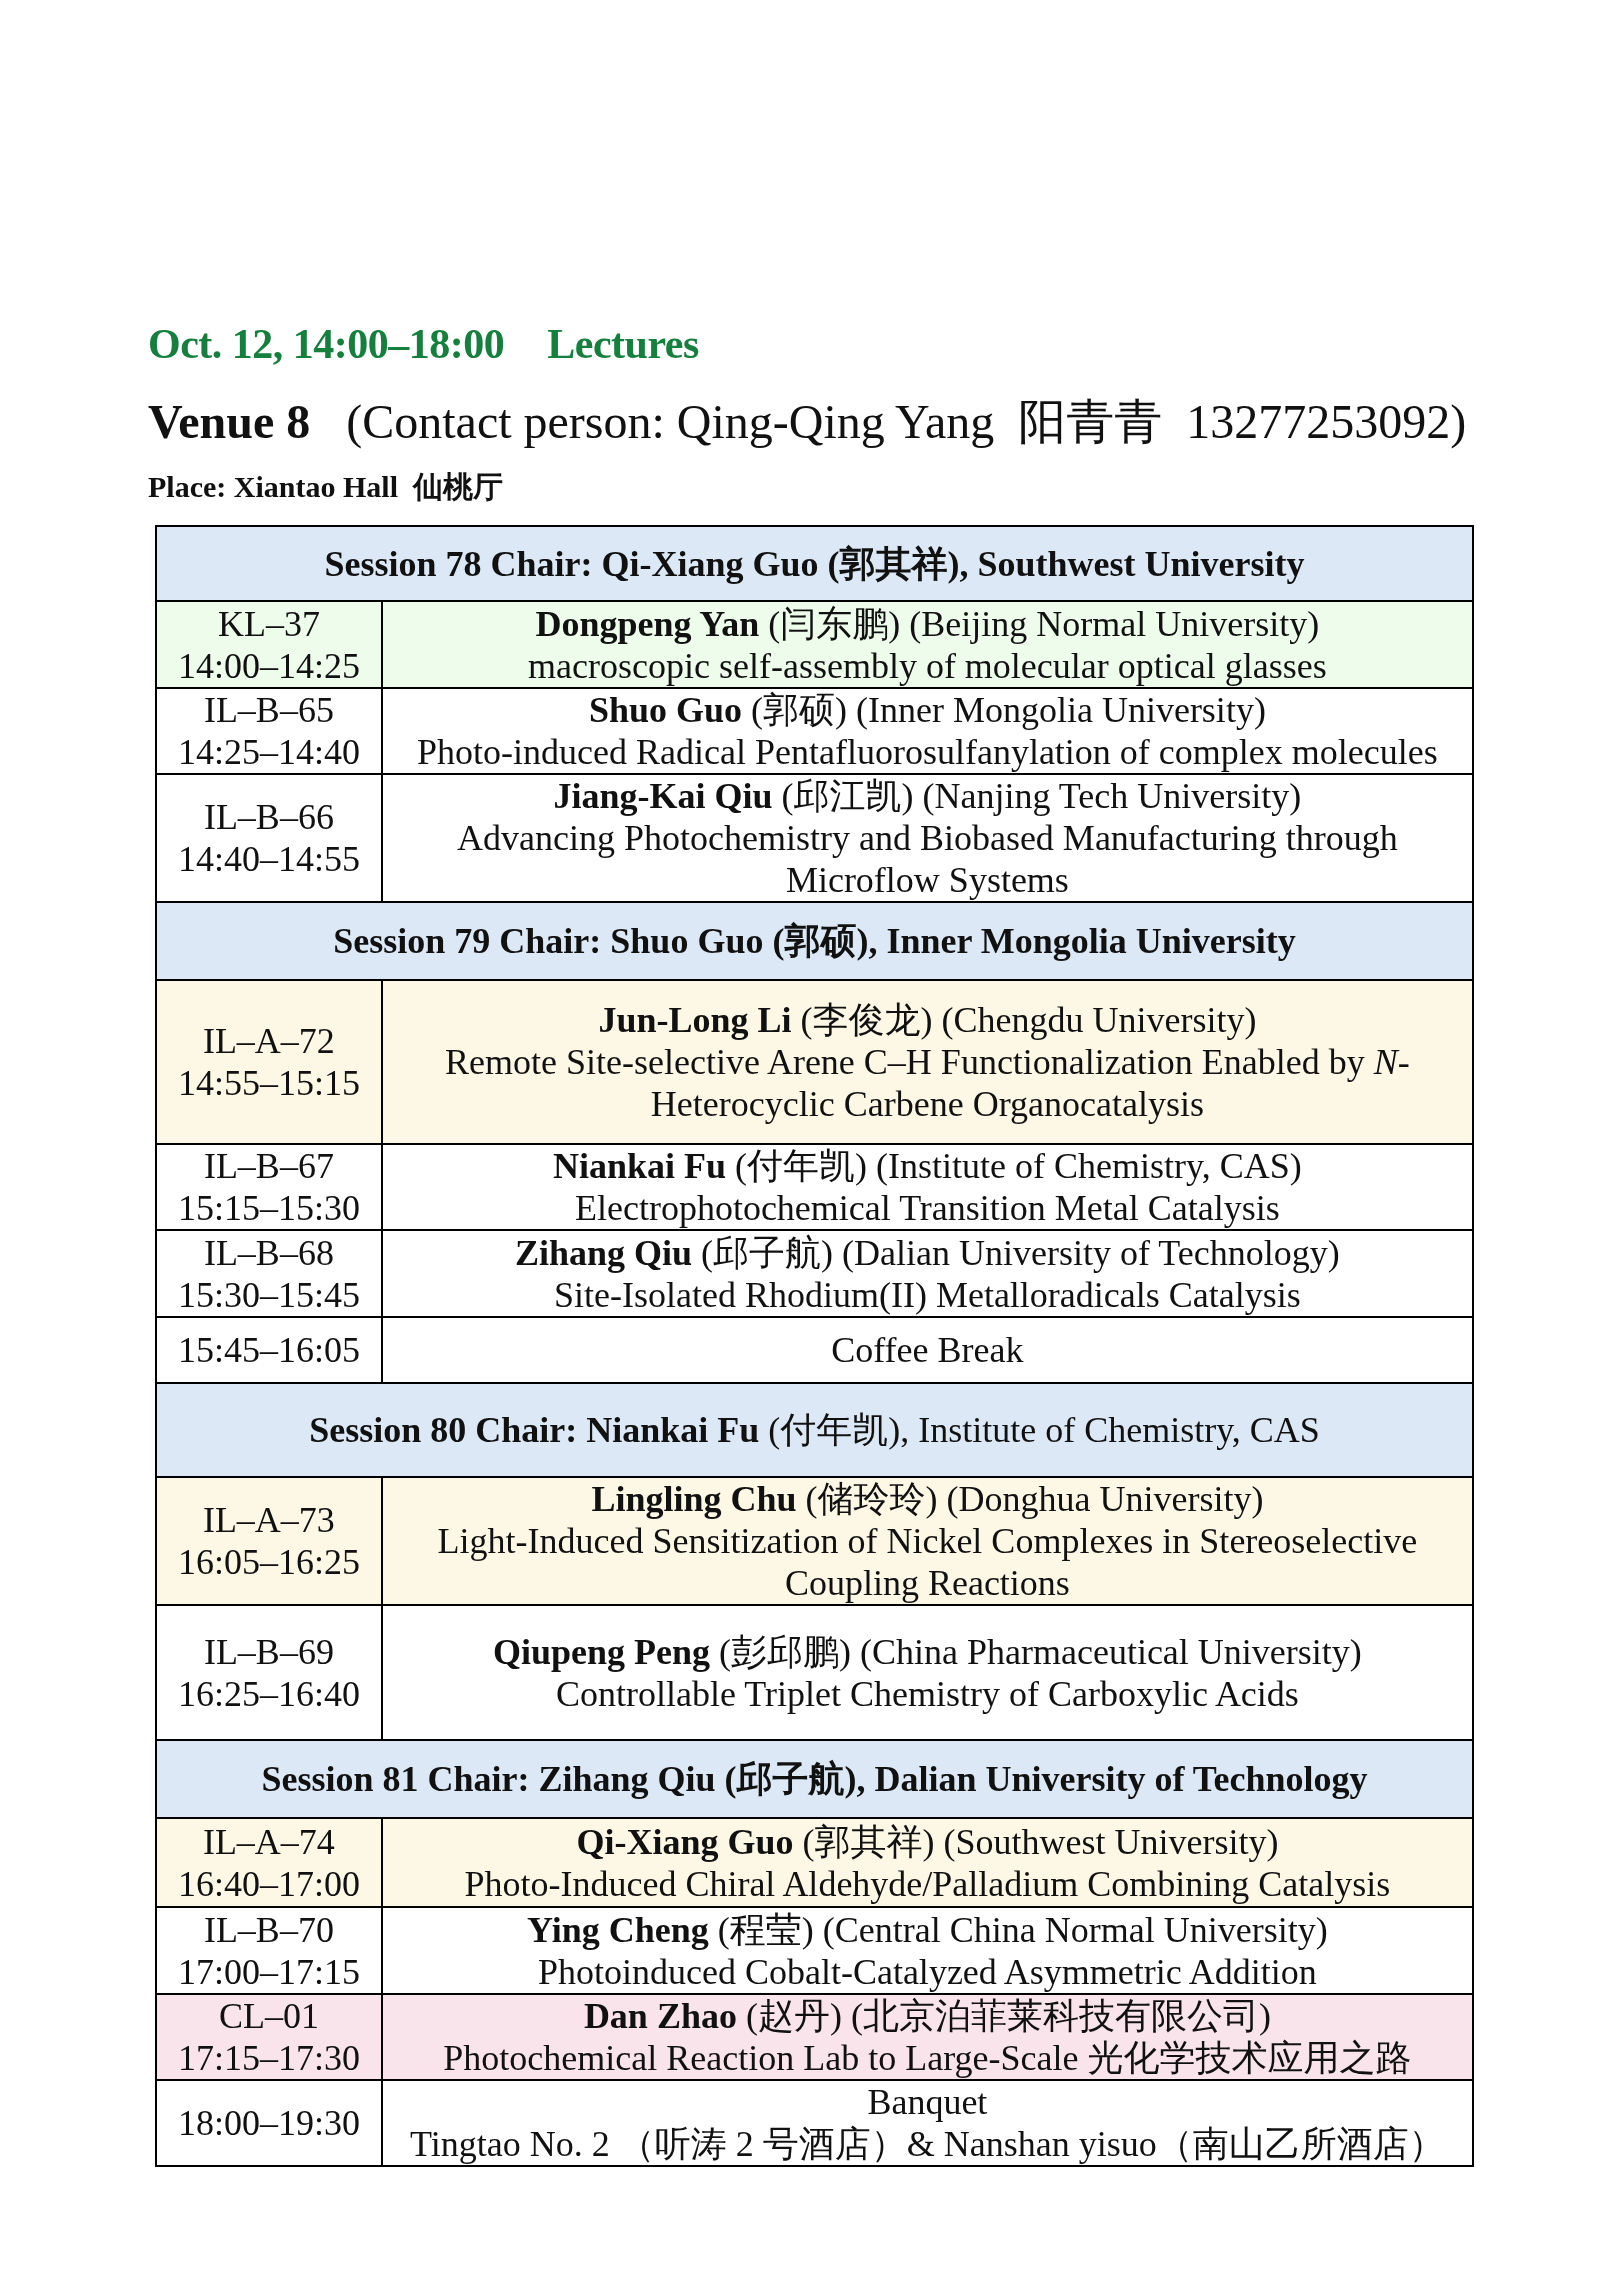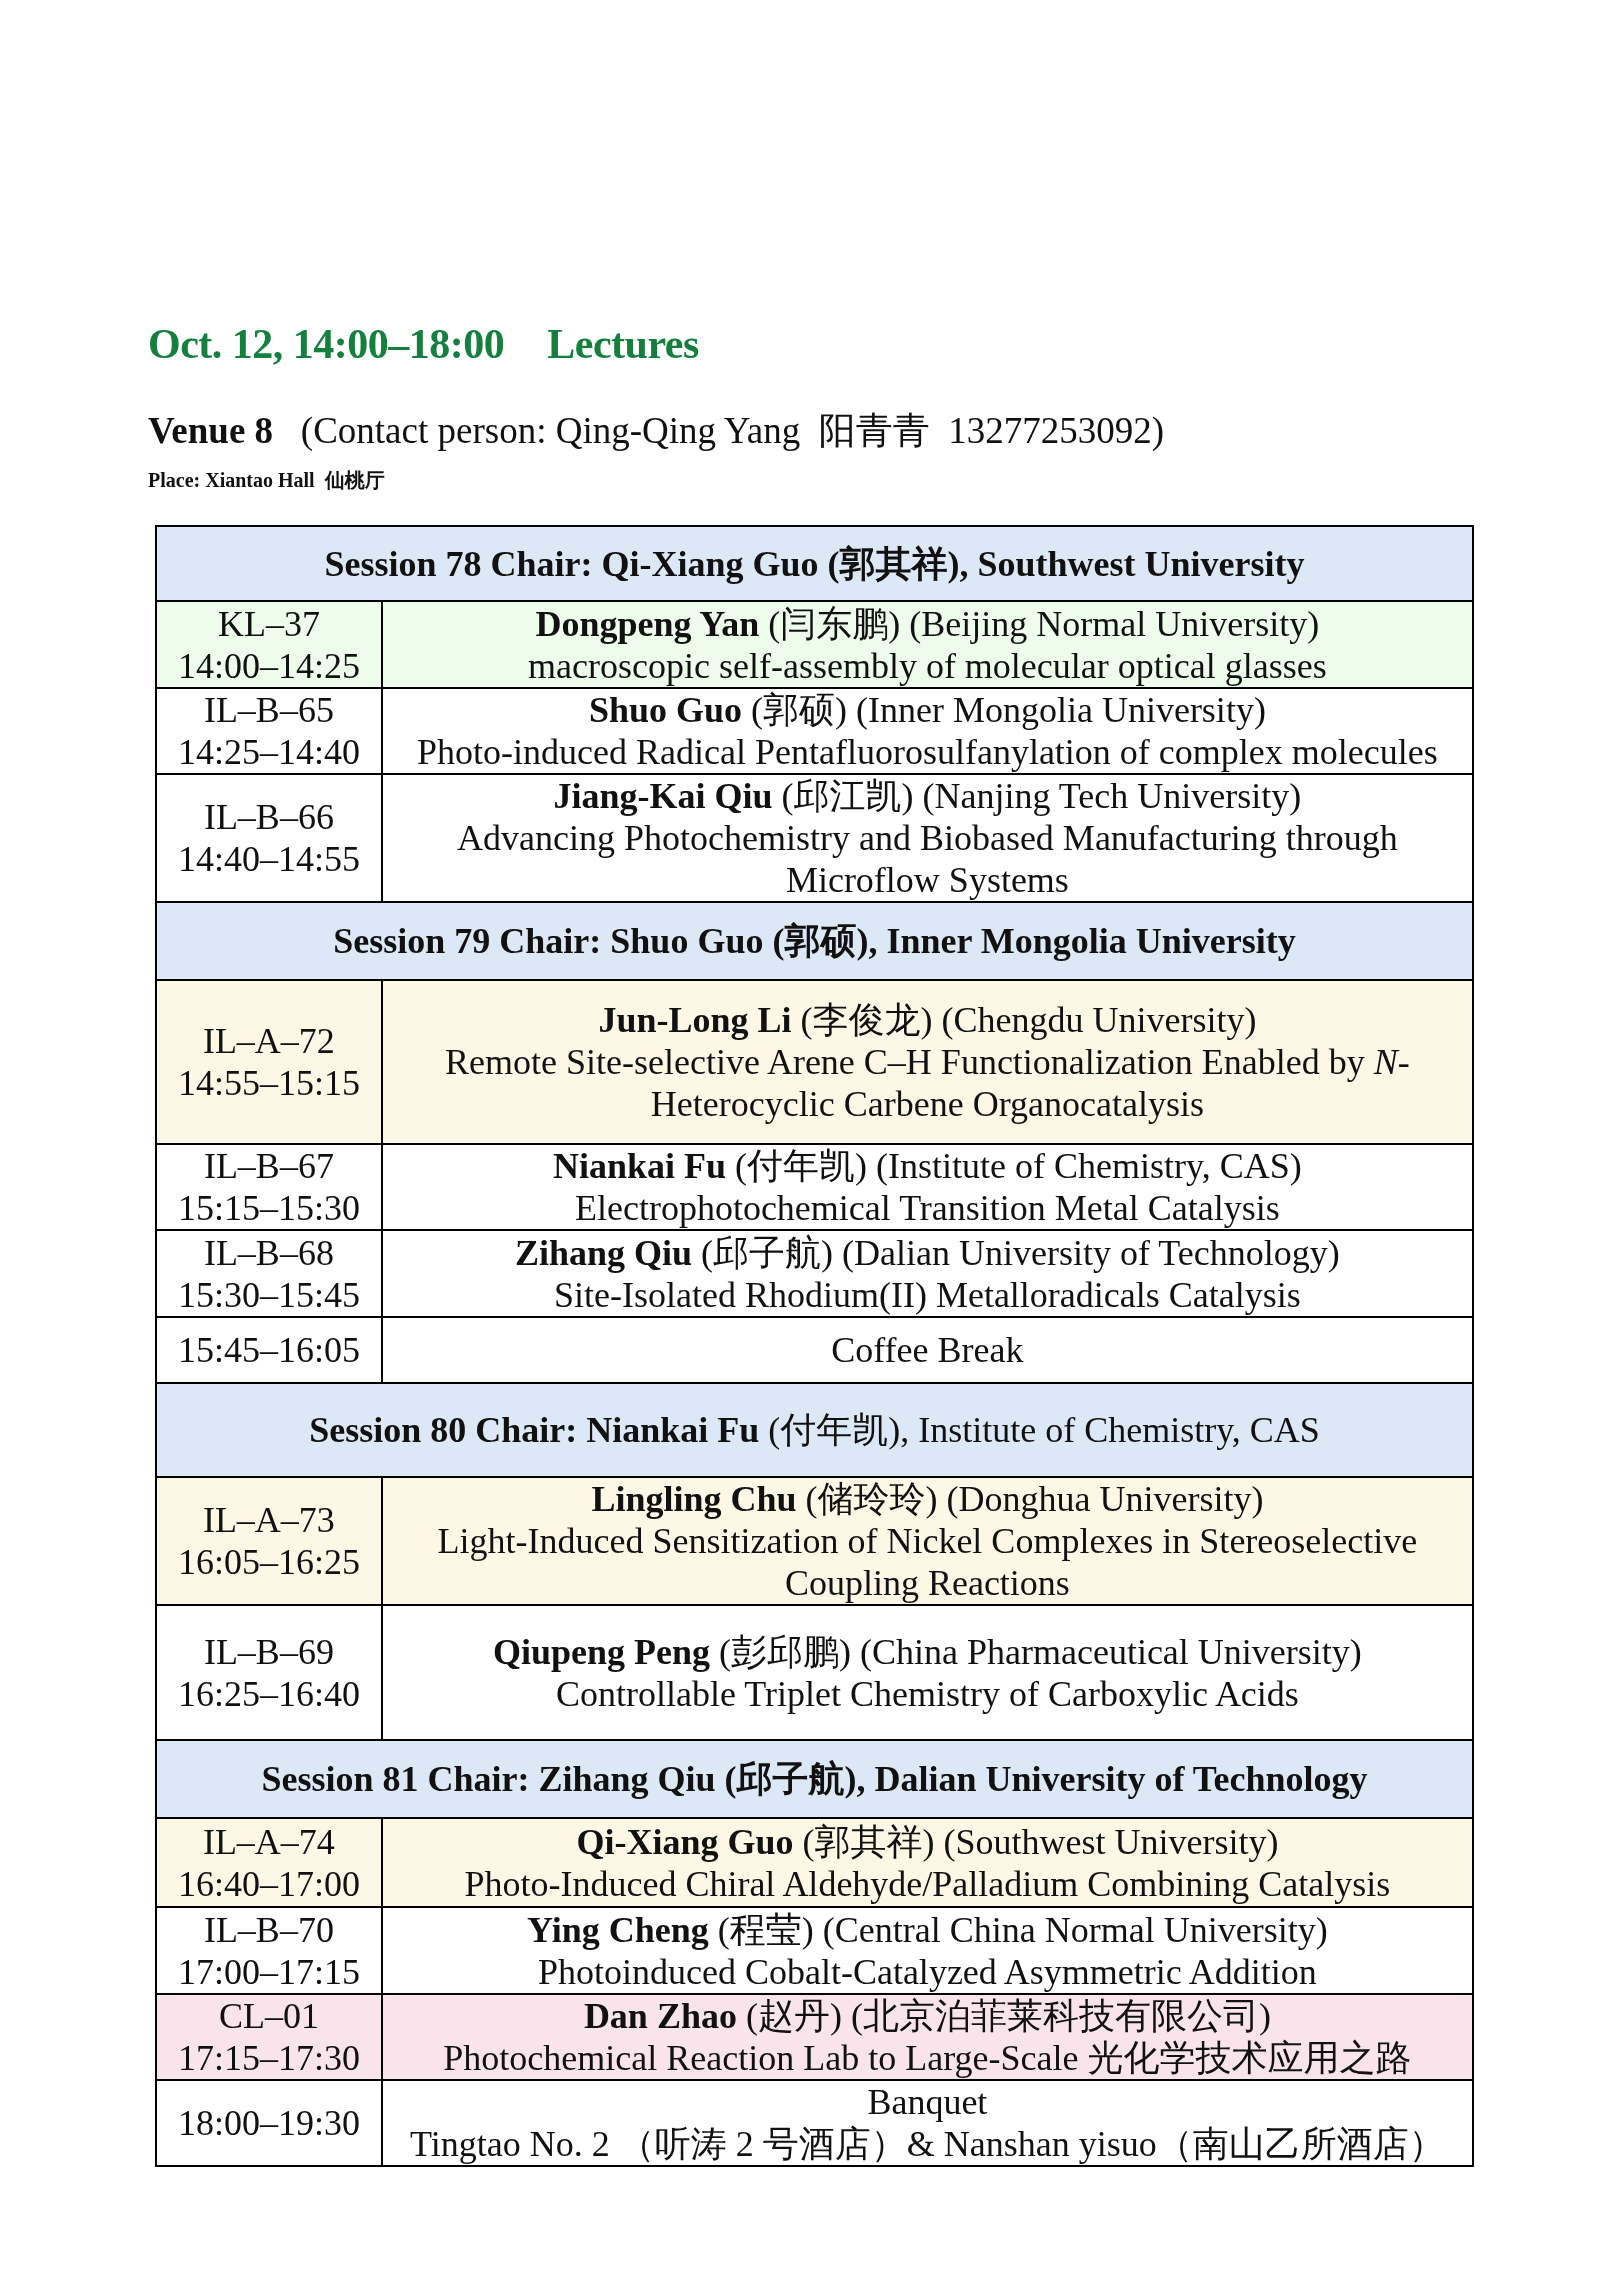--- a/index.html
+++ b/index.html
@@ -1,21 +1,21 @@
 <!DOCTYPE html>
 <html><head>
 <meta charset="utf-8">
 <style>
   html, body { margin: 0; padding: 0; background: #ffffff; }
   body { width: 1621px; height: 2293px; position: relative; font-family: "Liberation Serif", "DejaVu Serif", serif; color: #111; }
   .title { position: absolute; left: 148px; top: 320px; font-size: 42px; font-weight: bold; color: #15803d; letter-spacing: -0.5px; white-space: pre; }
   .title .gap { display: inline-block; width: 43px; }
-  .venue { position: absolute; left: 148px; top: 406px; font-size: 37px; white-space: pre; }
+  .venue { position: absolute; left: 148px; top: 390px; font-size: 48px; white-space: pre; }
   .venue b { font-weight: bold; }
-  .place { position: absolute; left: 148px; top: 467px; font-size: 20px; font-weight: bold; white-space: pre; }
+  .place { position: absolute; left: 148px; top: 467px; font-size: 30px; font-weight: bold; white-space: pre; }
   table.sched { position: absolute; left: 155px; top: 525px; width: 1319px; border-collapse: collapse; font-size: 36px; line-height: 42px; }
   table.sched td { border: 2.9px solid #000; text-align: center; vertical-align: middle; padding: 0 5.9px; }
   td.code { width: 212px; }
   tr.session td { background: #dce8f5; font-weight: bold; height: 73px; }
   tr.session td .normal { font-weight: normal; }
   tr.green td { background: #eefcec; }
   tr.yellow td { background: #fdf8e6; }
   tr.pink td { background: #f8e4ea; }
   tr.plain td { background: #ffffff; }
   .speaker b { font-weight: bold; }

